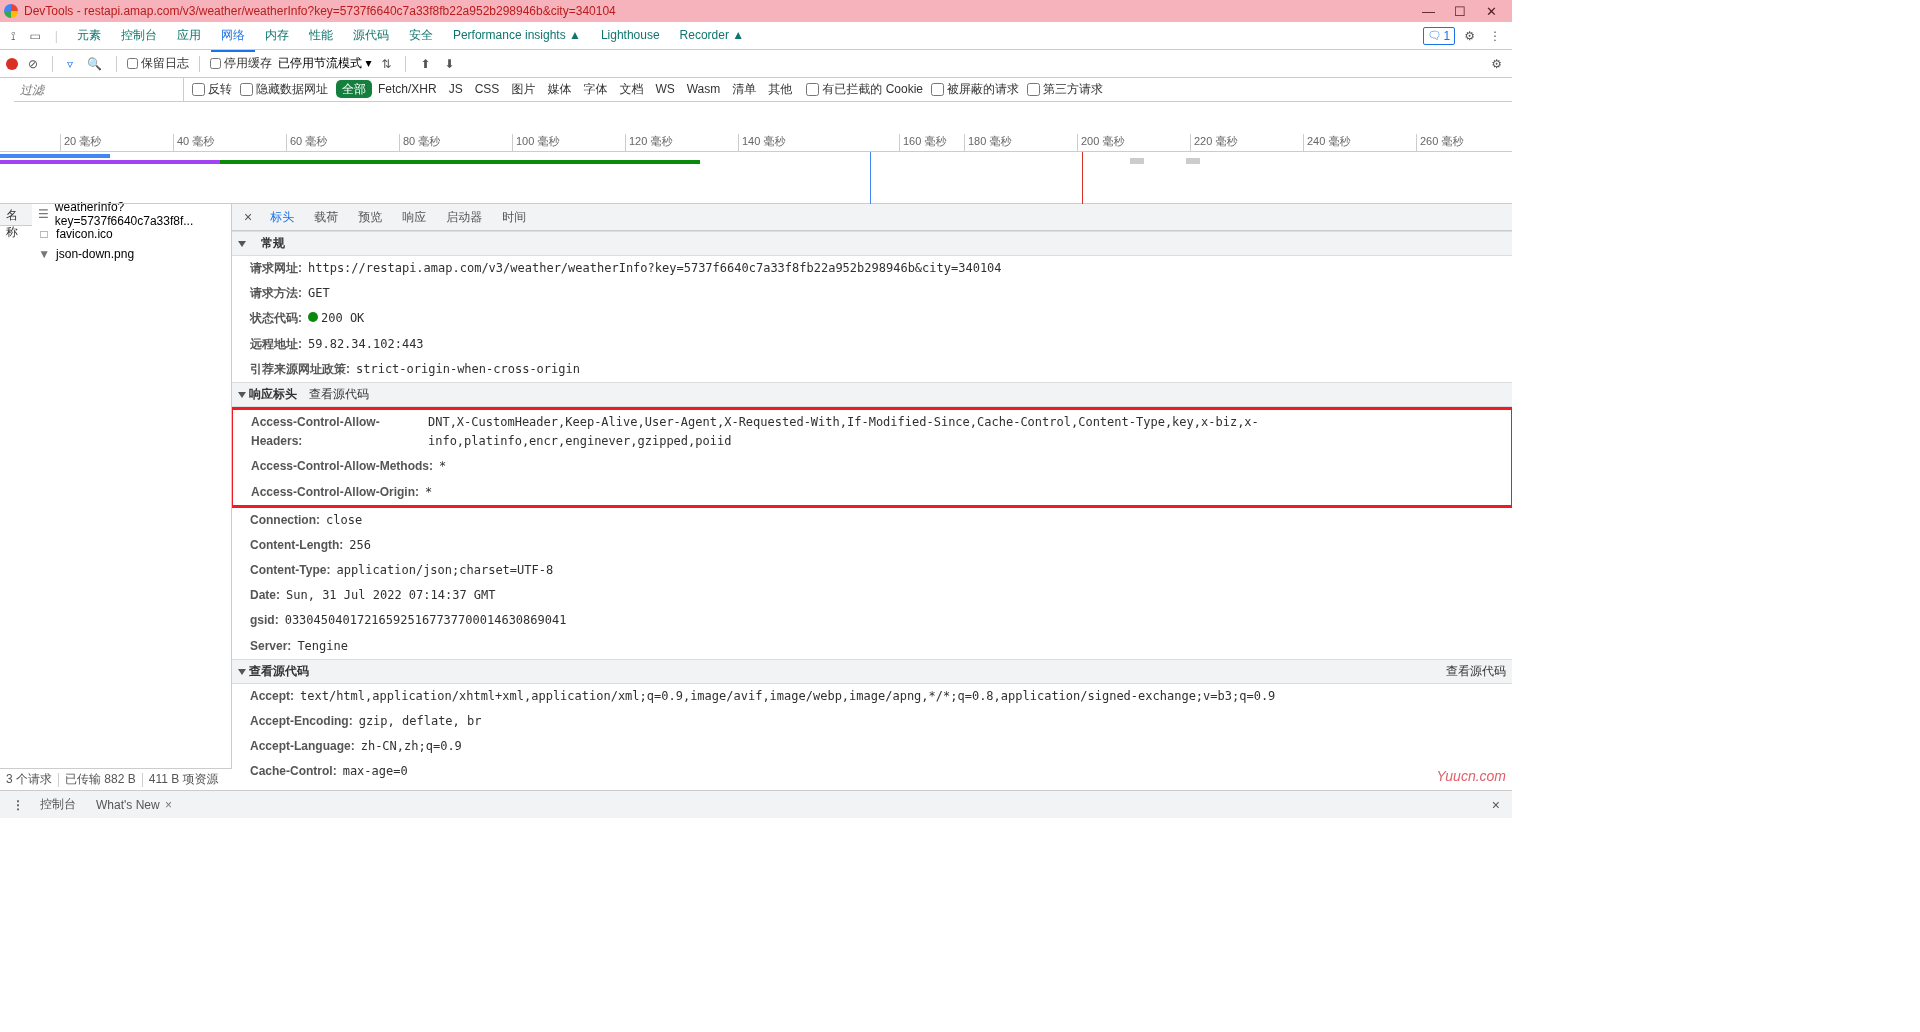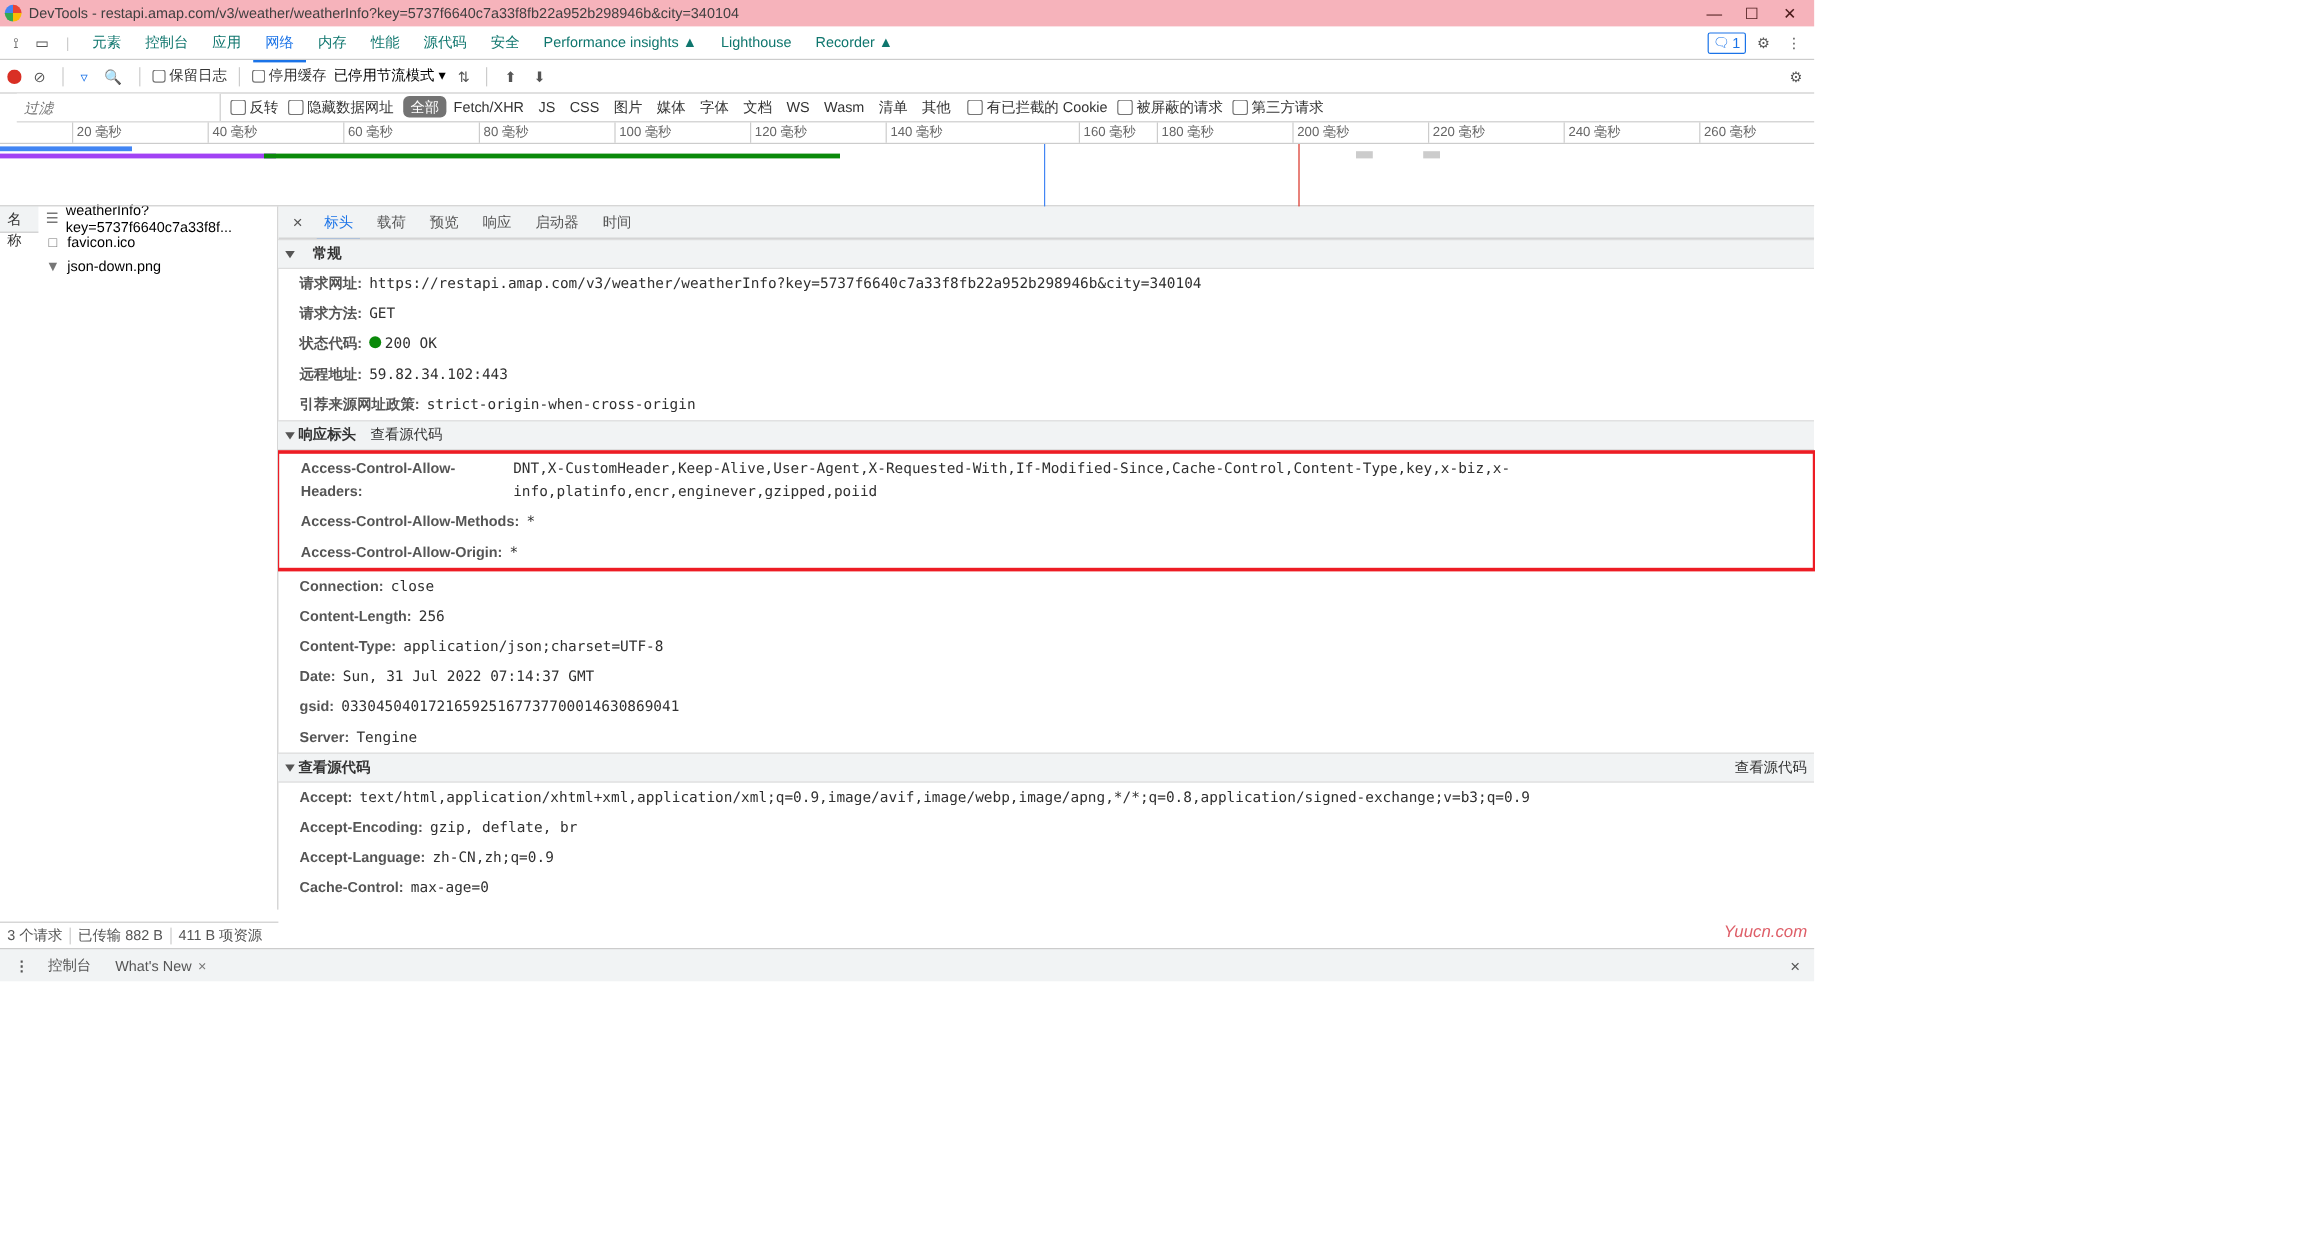--- a/index.html
+++ b/index.html
@@ -1,19 +1,19 @@
 <!DOCTYPE html>
 <html><head>
 <meta charset="utf-8">
 <style>
 * { margin: 0; padding: 0; box-sizing: border-box; font-family: "Segoe UI", Arial, sans-serif; font-size: 12px; }
 body { background: #fff; width: 1512px; height: 818px; overflow: hidden; position: relative; }
 .titlebar { height: 22px; background: #f6b3bb; display: flex; align-items: center; padding: 0 4px; }
 .titlebar .logo { width: 14px; height: 14px; border-radius: 50%; background: conic-gradient(#ea4335 0 25%, #fbbc05 0 50%, #34a853 0 75%, #4285f4 0 100%); margin-right: 6px; }
-.titlebar .title { color: #404040; font-size: 12px; flex: 1; }
+.titlebar .title { color: #b91c1c; font-size: 12px; flex: 1; }
 .titlebar .win-btns { display: flex; gap: 18px; margin-right: 8px; }
 .titlebar .win-btn { width: 14px; height: 14px; color: #4a1a1a; font-size: 13px; cursor: pointer; }
 
 .main-toolbar { height: 28px; border-bottom: 1px solid #ccc; display: flex; align-items: center; padding: 0 6px; gap: 4px; }
 .main-toolbar .icon-btn { padding: 3px 5px; color: #555; cursor: pointer; }
 .main-toolbar .tab-btn { padding: 4px 10px; color: #0f766e; cursor: pointer; position: relative; }
 .main-toolbar .tab-btn.active { color: #1a73e8; }
 .main-toolbar .tab-btn.active::after { content: ''; position: absolute; bottom: -6px; left: 0; right: 0; height: 2px; background: #1a73e8; }
 .main-toolbar .spacer { flex: 1; }
 .main-toolbar .badge-btn { border: 1px solid #1a73e8; border-radius: 2px; padding: 1px 4px; color: #1a73e8; display: flex; align-items: center; gap: 2px; font-size: 11px; }
@@ -24,24 +24,24 @@
 .sub-toolbar .ic { color: #555; padding: 2px 4px; cursor: pointer; }
 .sub-toolbar .sep { width: 1px; height: 16px; background: #ccc; margin: 0 4px; }
 .sub-toolbar .chk { display: flex; align-items: center; gap: 3px; color: #333; }
 .sub-toolbar .chk input { width: 11px; height: 11px; }
 .sub-toolbar .spacer { flex: 1; }
 
 .filter-bar { height: 24px; border-bottom: 1px solid #ccc; display: flex; align-items: center; gap: 8px; padding-right: 8px; margin-left: 14px; }
 .filter-bar .filter-input { width: 170px; height: 100%; border: none; border-right: 1px solid #ccc; padding: 0 6px; outline: none; font-style: italic; }
 .filter-bar .chk { display: flex; align-items: center; gap: 3px; color: #333; }
 .filter-bar .chip { padding: 2px 6px; color: #333; cursor: pointer; }
-.filter-bar .chip.active { background: #737373; color: #fff; border-radius: 5px; }
+.filter-bar .chip.active { background: #15803d; color: #fff; border-radius: 5px; }
 
 .timeline { height: 70px; border-bottom: 1px solid #ccc; position: relative; }
-.timeline .ticks { position: relative; height: 18px; border-bottom: 1px solid #ccc; }
+.timeline .ticks { position: relative; height: 18px; border-bottom: 1px solid #ccc; margin-top: 32px; }
 .timeline .tick { position: absolute; top: 0; height: 100%; border-left: 1px solid #ccc; color: #666; font-size: 11px; padding-left: 3px; }
 .timeline .bars { position: relative; height: 52px; }
 .timeline .bar { position: absolute; height: 4px; }
 .timeline .vline { position: absolute; top: 0; bottom: 0; width: 1px; }
 
 .split { display: flex; height: 586px; }
 .left-panel { width: 232px; border-right: 1px solid #ccc; display: flex; flex-direction: row; }
 .left-panel .col-head { height: 22px; border-bottom: 1px solid #ccc; padding: 3px 6px; color: #333; background: #f1f3f4; }
 .left-panel .req-item { height: 20px; display: flex; align-items: center; padding: 0 6px; gap: 6px; cursor: pointer; }
 .left-panel .req-icon { width: 12px; text-align: center; color: #777; }

